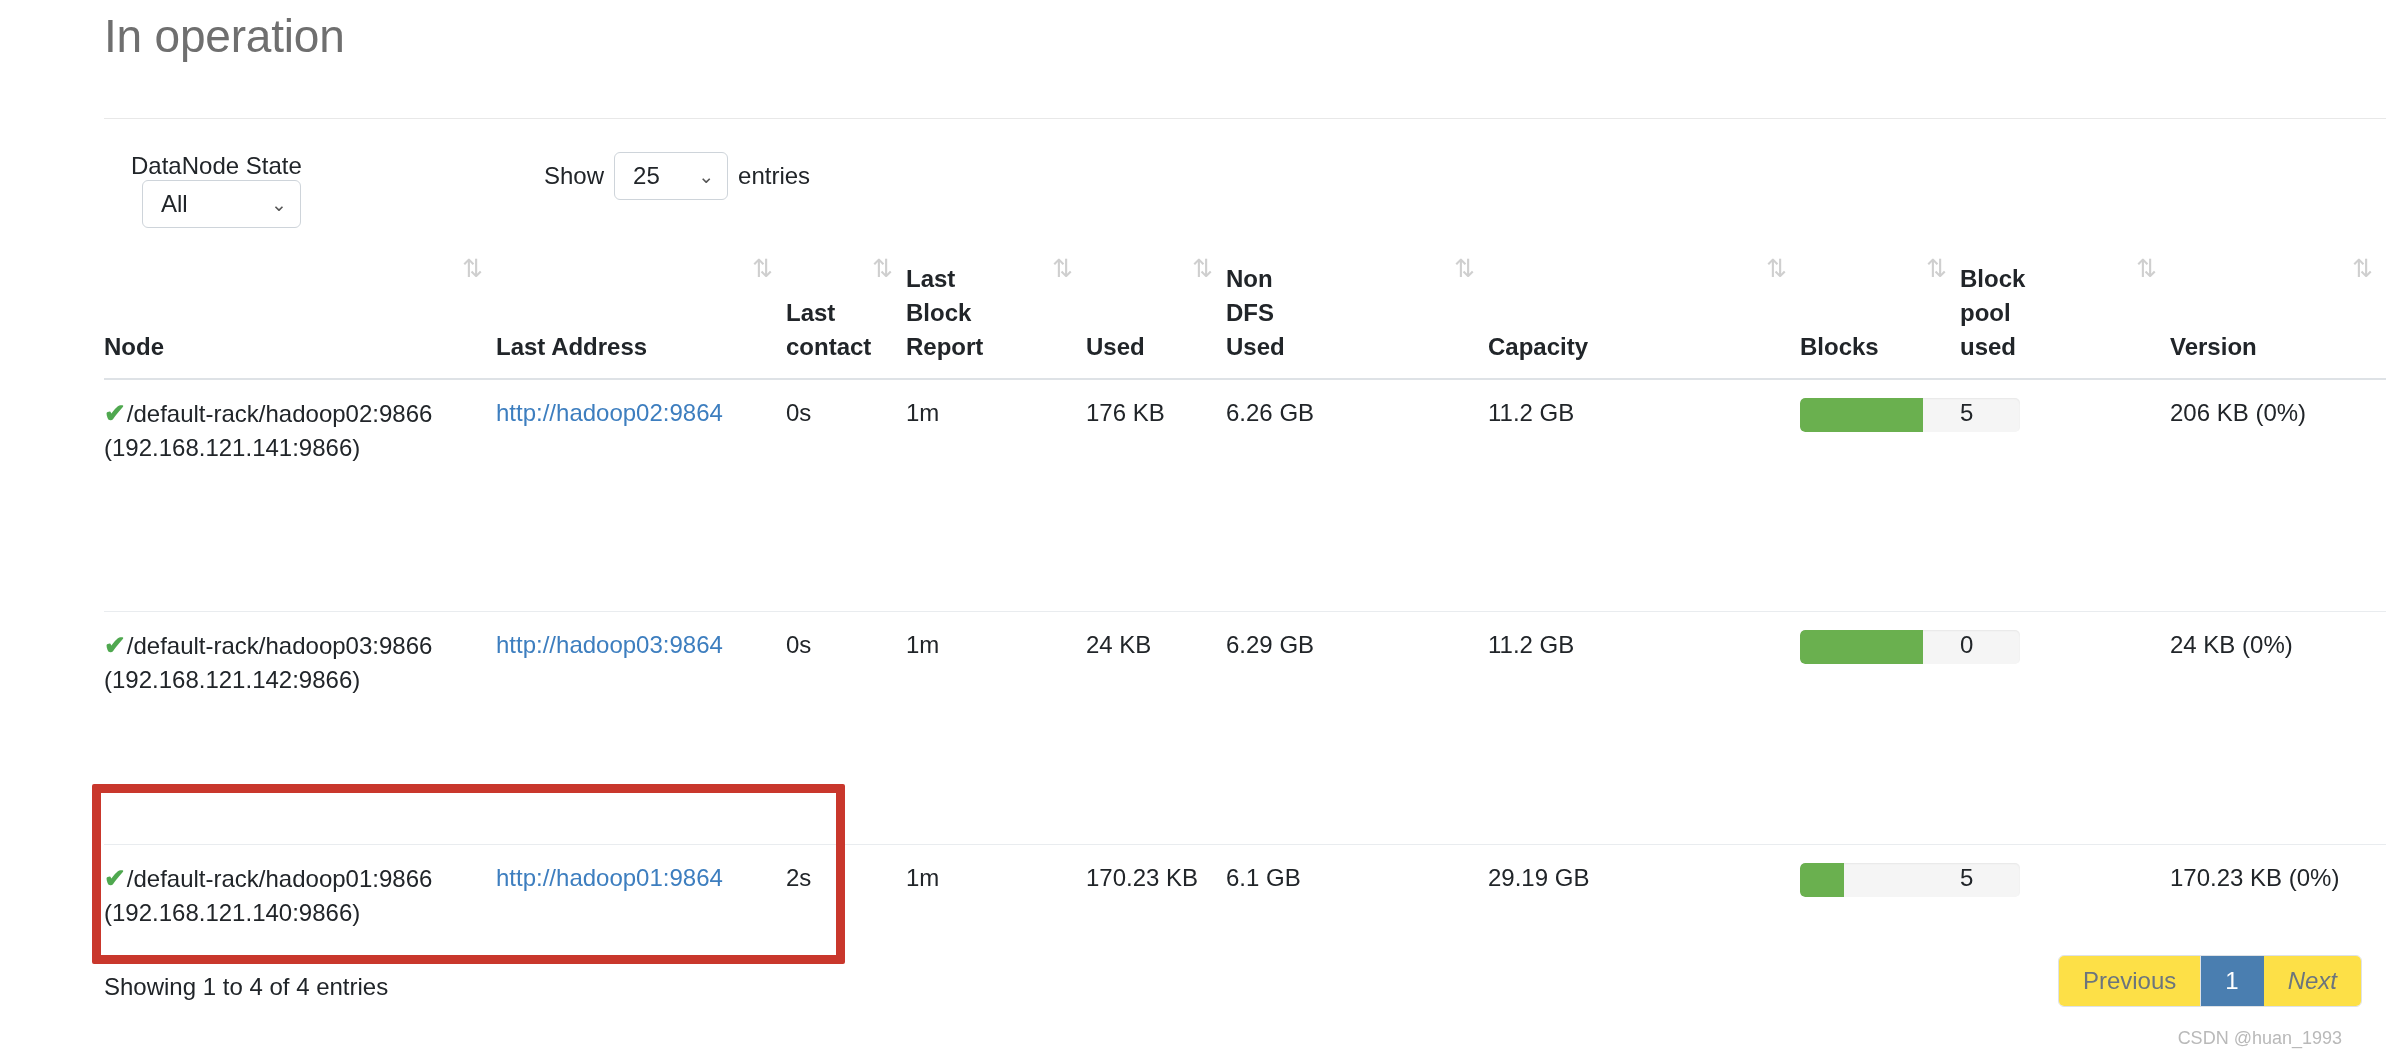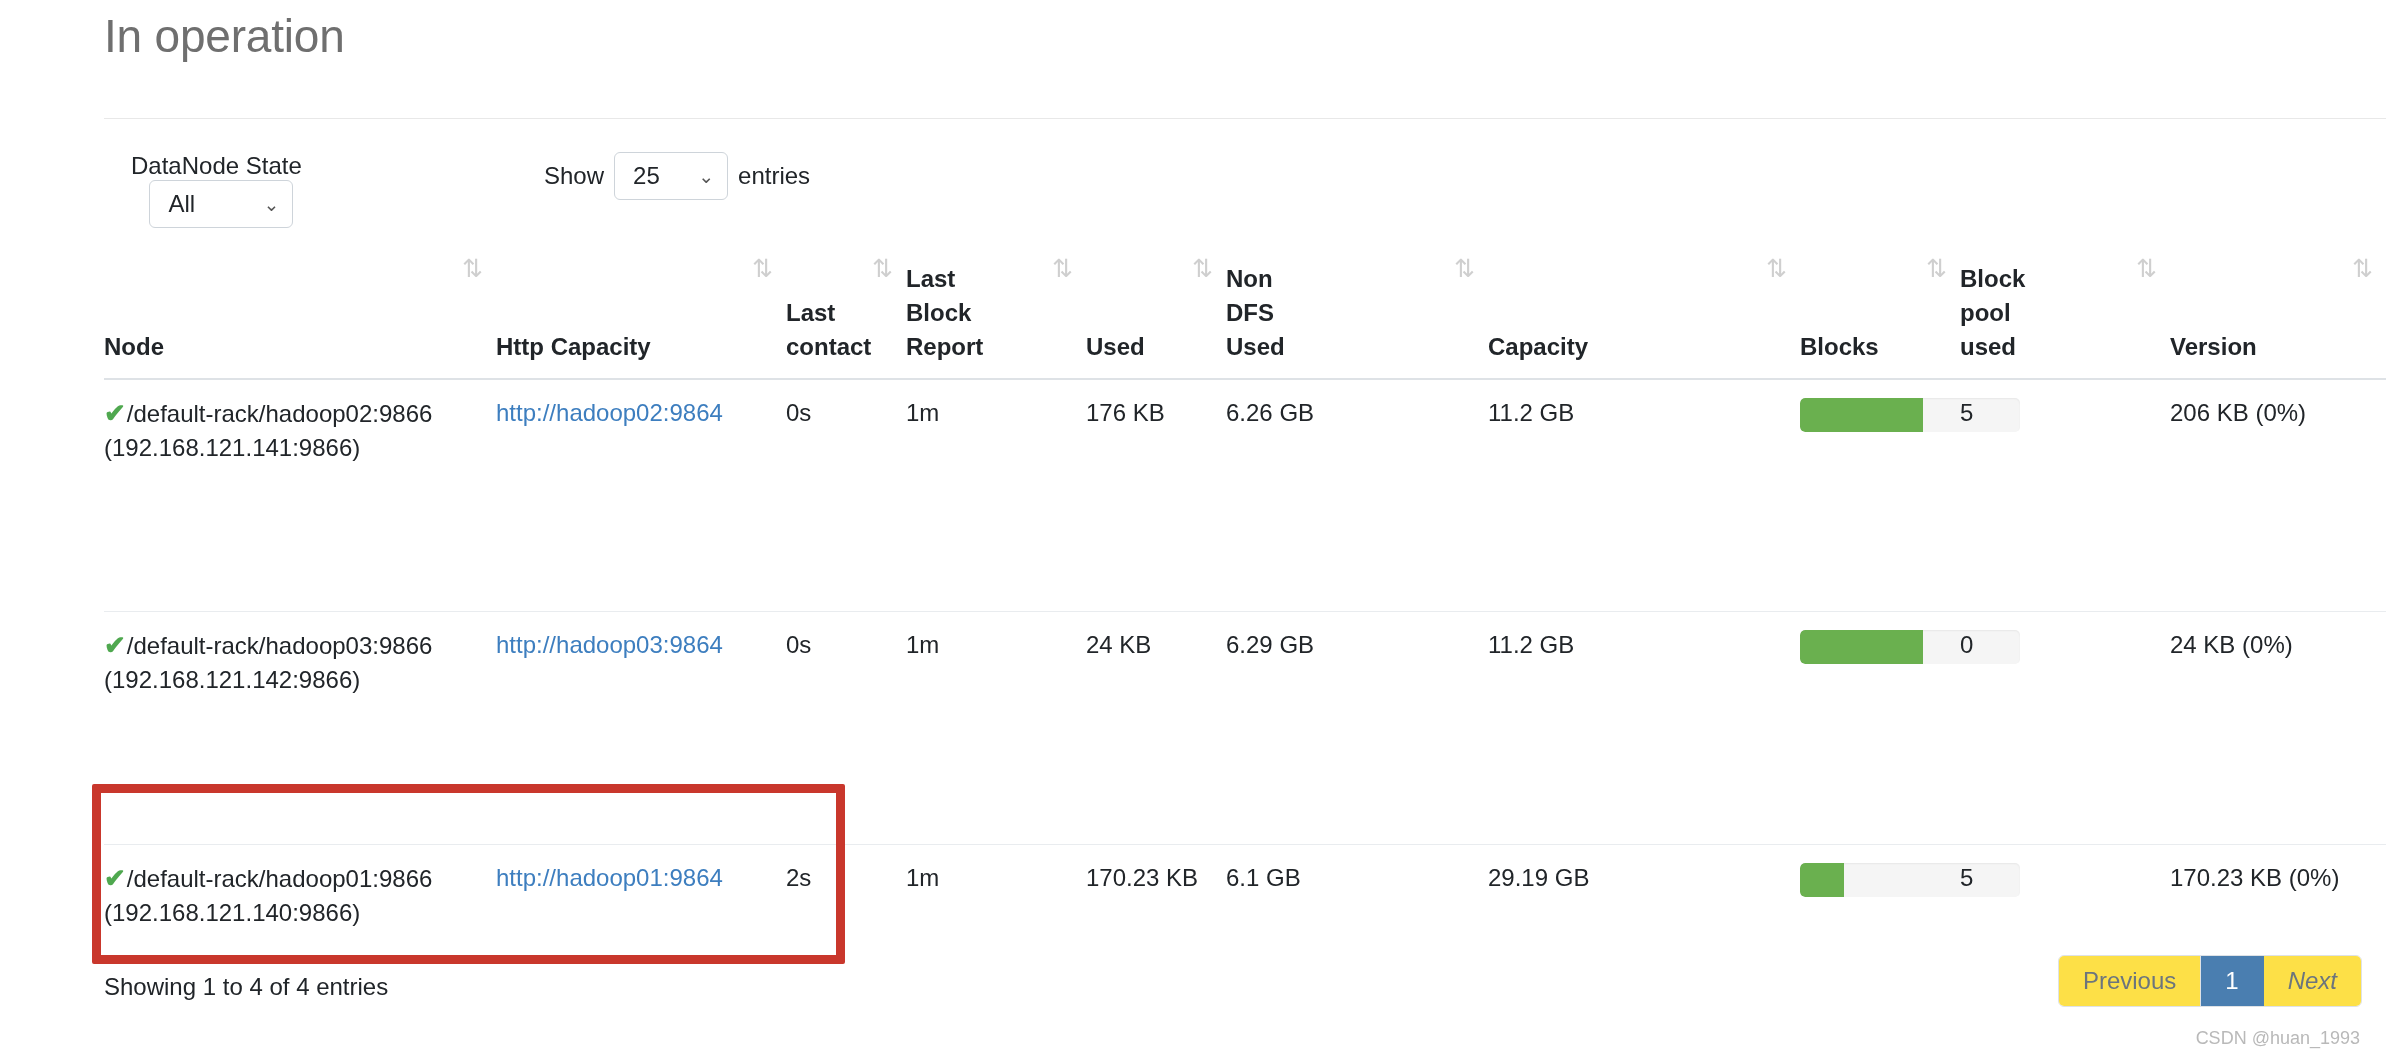--- a/index.html
+++ b/index.html
@@ -80,21 +80,21 @@
   .sel-wrap .chev {
     position: absolute;
     right: 14px;
     top: 50%;
     transform: translateY(-50%);
     pointer-events: none;
     color: #555;
     font-size: 19px;
     line-height: 1;
   }
-  .sel-state { width: 144px; }
+  .sel-state { width: 159px; }
   .sel-len { width: 114px; padding-right: 40px; }
 
   .show-group {
     position: absolute;
     left: 440px;
     top: 0;
     display: flex;
     align-items: center;
     font-size: 24px;
     line-height: 28px;
@@ -241,21 +241,21 @@
   }
   .pagination .pg:last-child { border-right: none; font-style: italic; }
   .pagination .pg.active {
     background: #4a7eb0;
     color: #ffffff;
     border-right-color: #4a7eb0;
   }
 
   .watermark {
     position: absolute;
-    right: 26px;
+    right: 44px;
     top: 1027px;
     font-size: 18px;
     color: #b9b9b9;
     line-height: 22px;
   }
 
   
   .annot-box {
     position: absolute;
     left: 92px;
@@ -314,21 +314,21 @@
       <col class="c-pool">
         <col class="c-version">
     </colgroup>
     <thead>
       <tr>
         <th>
           <span>Node</span>
           <span class="sorticon">⇅</span>
         </th>
         <th>
-          <span>Http Capacity</span>
+          <span>Last Address</span>
           <span class="sorticon">⇅</span>
         </th>
         <th>
           <span>Last</span><br>
           <span>contact</span>
           <span class="sorticon">⇅</span>
         </th>
         <th>
           <span>Last</span><br>
           <span>Block</span><br>

